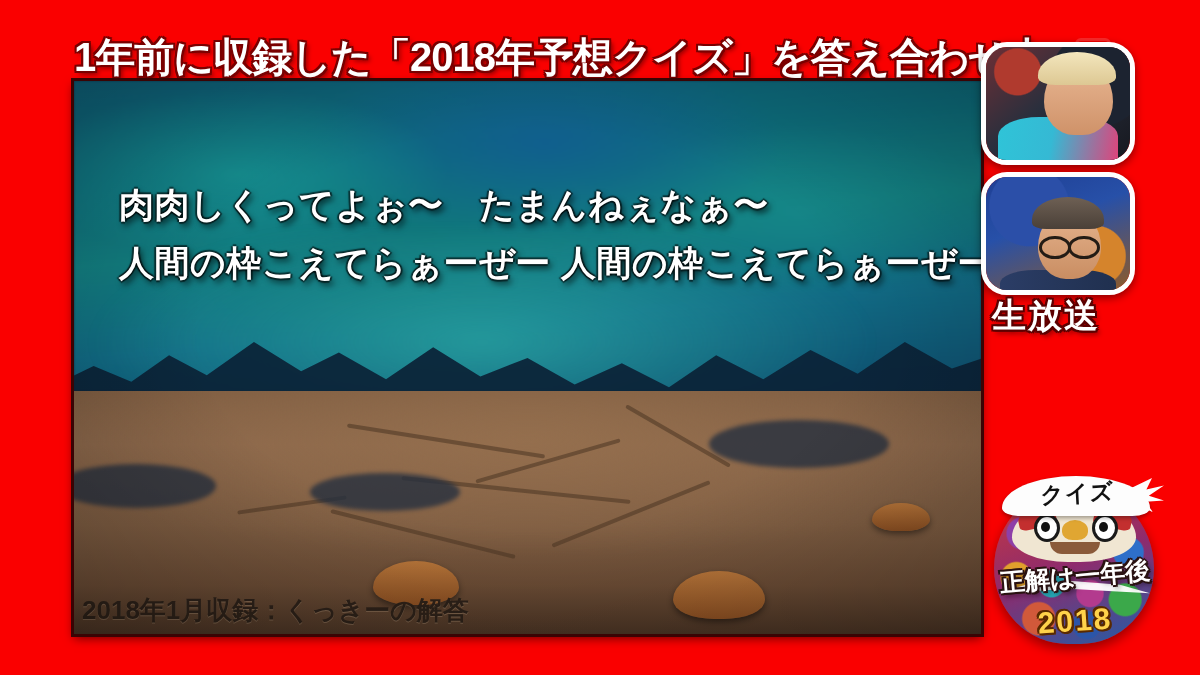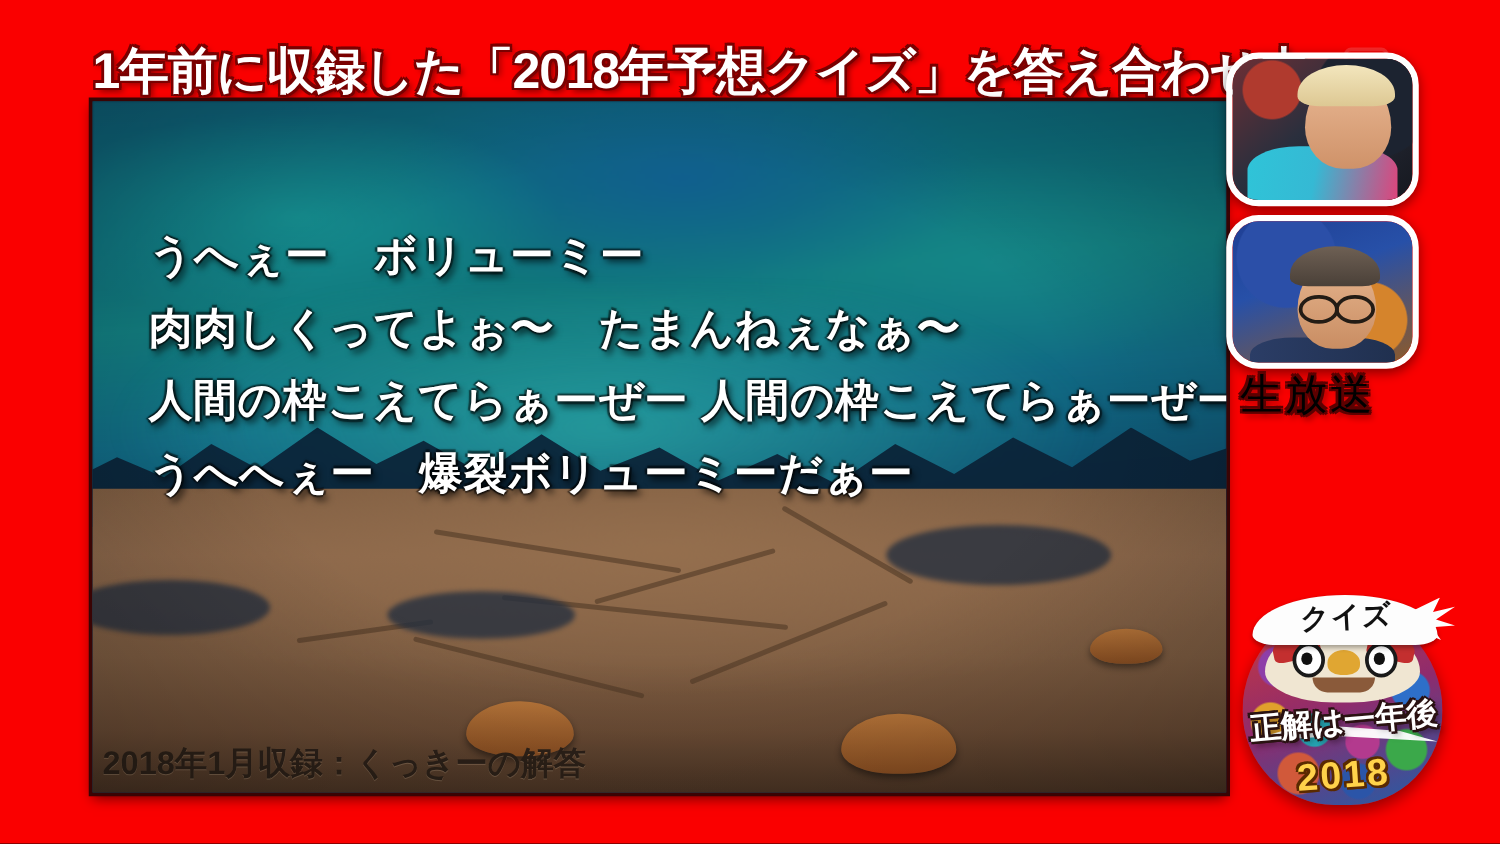--- a/index.html
+++ b/index.html
@@ -169,22 +169,22 @@
   .hair2{position:absolute;left:32%;top:18%;width:50%;height:28%;background:linear-gradient(180deg,#6e6054,#4a4038);border-radius:55% 55% 22% 22%/78% 78% 22% 22%;}
   .glasses{position:absolute;left:37%;top:52%;width:42%;height:15%;}
   .glasses span{position:absolute;top:0;width:42%;height:100%;border:3px solid #231c15;border-radius:50%;}
   .glasses span:first-child{left:0;}
   .glasses span:last-child{right:0;}
   .suit2{position:absolute;left:10%;top:82%;width:80%;height:24%;background:linear-gradient(90deg,#2b3d66,#20304f);border-radius:30% 30% 0 0/50% 50% 0 0;}
 
   
   .live-badge{
     position:absolute;left:992px;top:293px;
-    font-size:34px;font-weight:normal;
-    color:#000000;
+    font-size:34px;font-weight:bold;
+    color:#ffffff;
     letter-spacing:2px;
     white-space:nowrap;
     text-shadow:
       2px 0 0 #5d0000,-2px 0 0 #5d0000,0 2px 0 #5d0000,0 -2px 0 #5d0000,
       2px 2px 0 #5d0000,-2px -2px 0 #5d0000,2px -2px 0 #5d0000,-2px 2px 0 #5d0000,
       3px 4px 5px rgba(0,0,0,.45);
   }
 
   
   .logo{
@@ -291,24 +291,22 @@
       <div class="dark-blob" style="left:26%;top:34%;width:150px;height:38px;"></div>
       <div class="dark-blob" style="left:70%;top:12%;width:180px;height:48px;"></div>
       <div class="rock" style="left:33%;top:70%;width:86px;height:44px;"></div>
       <div class="rock" style="left:66%;top:74%;width:92px;height:48px;"></div>
       <div class="rock" style="left:88%;top:46%;width:58px;height:28px;"></div>
       <div class="caption">2018年1月収録：くっきーの解答</div>
     </div>
     <div class="panel-vig"></div>
 
     <div class="subs">
-      <div class="sub-line">うへぇー　ボリューミー</div>
       <div class="sub-line">肉肉しくってよぉ〜　たまんねぇなぁ〜</div>
       <div class="sub-line">人間の枠こえてらぁーぜー 人間の枠こえてらぁーぜー</div>
-      <div class="sub-line">うへへぇー　爆裂ボリューミーだぁー</div>
     </div>
   </div>
 
   <div class="thumb" id="thumb-1">
     <div class="t1bg"></div>
     <div class="hoodie1"></div>
     <div class="face f1"></div>
     <div class="hair1"></div>
   </div>
   <div class="thumb" id="thumb-2">

